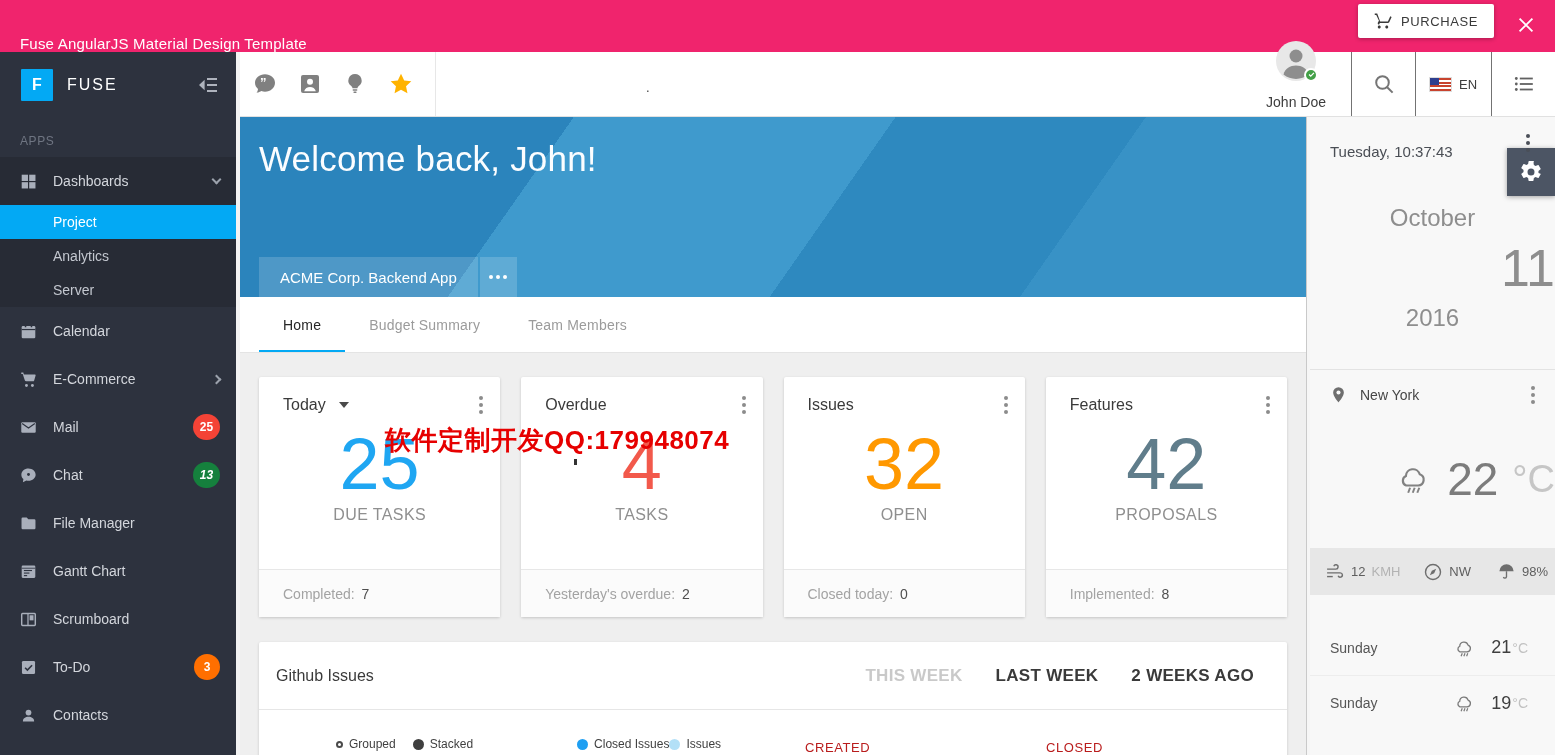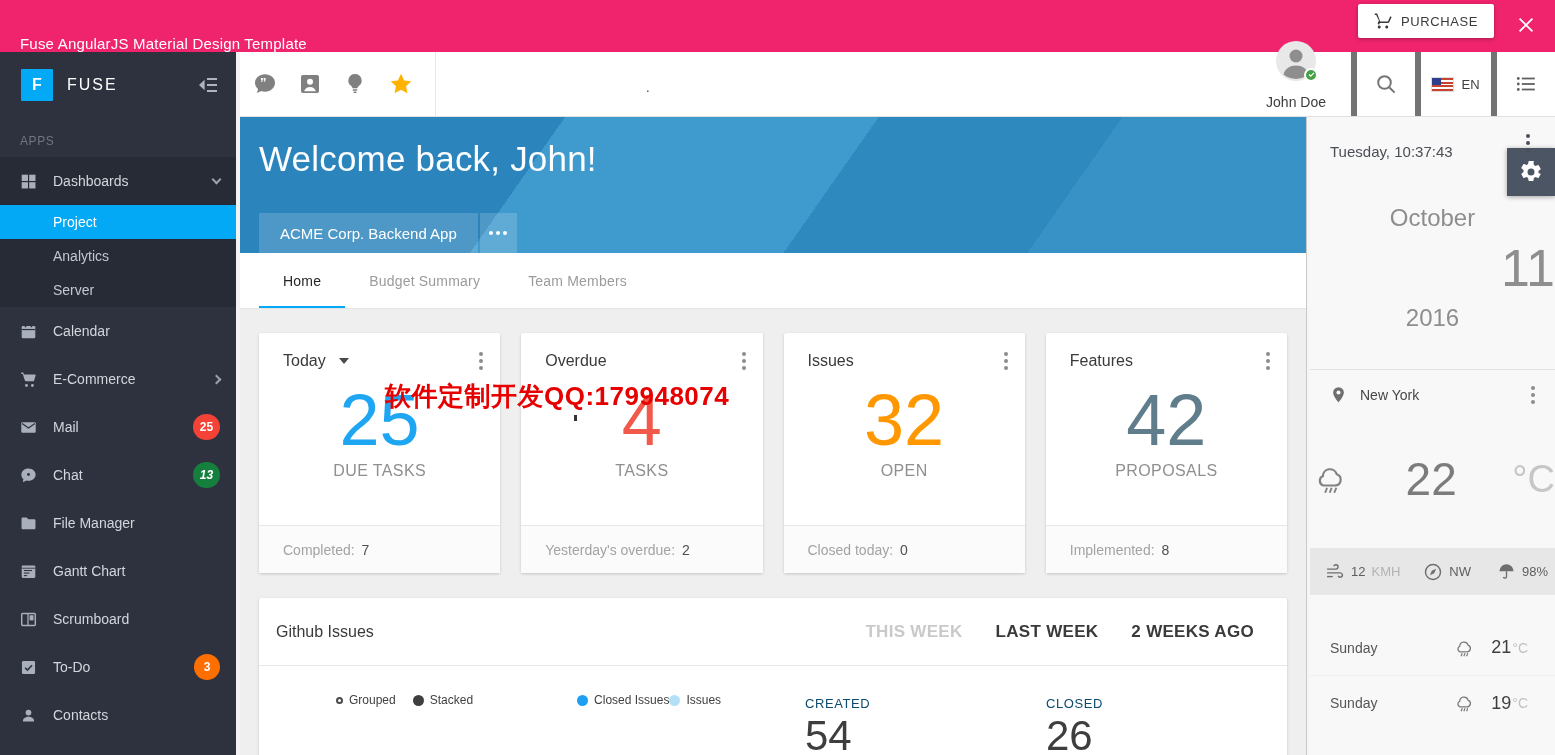--- a/index.html
+++ b/index.html
@@ -41,37 +41,37 @@
   .strip-left { width:4px; background:#F3F3F3; }
 
   
   .right-region { flex:1; display:flex; flex-direction:column; min-width:0; }
   .toolbar { height:65px; background:#fff; border-bottom:1px solid #E1E1E1; display:flex; align-items:stretch; position:relative; flex-shrink:0; }
   .tb-left { display:flex; align-items:center; padding-left:13px; gap:21px; }
   .tb-icon-btn { width:24px; height:24px; background:none; border:none; cursor:pointer; padding:0; }
   .tb-div { width:1px; background:#E7E7E7; margin-left:21px; }
   .tb-dot { position:absolute; left:406px; top:28px; font-size:13px; color:#444; }
   .tb-right { margin-left:auto; display:flex; align-items:stretch; }
-  .tb-sec { display:flex; align-items:center; justify-content:center; border-left:6px solid #737373; cursor:pointer; }
+  .tb-sec { display:flex; align-items:center; justify-content:center; border-left:1px solid #737373; cursor:pointer; }
   .tb-user { border-left:none; padding:0 25px 0 18px; gap:13px;flex-direction:column; }
   .avatar-wrap { position:relative; width:40px; height:40px; }
   .online-dot { position:absolute; right:-2px; bottom:-1px; width:14px; height:14px; border-radius:50%;
     background:#43A047; border:2px solid #fff; display:flex; align-items:center; justify-content:center; }
   .online-dot svg { width:7px; height:7px; }
   .user-name { font-size:14px; color:#3C3C3C; }
   .dd-caret { width:0; height:0; border-left:4px solid transparent; border-right:4px solid transparent; border-top:5px solid #9A9A9A; }
   .tb-search { width:64px; } .tb-lang { width:76px; gap:8px; } .tb-list { width:64px; }
   .lang-label { font-size:13px; color:#3E3E3E; }
   .flag { width:21px; height:13px; position:relative; background:repeating-linear-gradient(180deg,#C8432E 0 1px,#C8432E 1.9px,#fff 1.9px,#fff 3.7px); box-shadow:0 0 0 1px #DDD; }
   .flag .canton { position:absolute; left:0; top:0; width:9px; height:7px; background:#2E3F8F; }
 
   
   .right-row { flex:1; display:flex; min-height:0; }
   .main-col { flex:1; display:flex; flex-direction:column; background:#EFEFEF; min-width:0; }
-  .blue-header { height:136px; position:relative; flex-shrink:0;
+  .blue-header { height:180px; position:relative; flex-shrink:0;
     background:linear-gradient(125deg,#2B84BC 0 28%, #3F9ACD 28% 55%, #2E89BF 55% 76%, #3892C6 76%); }
   .welcome { position:absolute; left:19px; top:22px; font-size:35px; font-weight:normal; color:#FBFDFF; letter-spacing:.2px; }
   .project-switch { position:absolute; left:19px; bottom:0; height:40px; display:flex; }
   .project-name { background:rgba(255,255,255,.17); color:#fff; font-size:15px; display:flex; align-items:center;
     padding:0 21px; cursor:pointer; }
   .project-more { background:rgba(255,255,255,.17); width:37px; display:flex; align-items:center; justify-content:center;
     margin-left:2px; cursor:pointer; border:none; }
   .dots-h { display:flex; gap:3px; }
   .dots-h i { width:4px; height:4px; border-radius:50%; background:#fff; }
 
@@ -105,21 +105,21 @@
   .gh-range.muted { color:#C9C9C9; }
   .gh-body { position:relative; padding-top:27px; }
   .legend { display:flex; align-items:center; padding-left:77px; }
   .leg-item { display:flex; align-items:center; gap:6px; font-size:12px; color:#3F3F3F; }
   .leg-g1 { display:flex; gap:17px; } .leg-g2 { display:flex; margin-left:104px; }
   .leg-dot { width:11px; height:11px; border-radius:50%; }
   .leg-outline { width:7px; height:7px; border:2.5px solid #4A4A4A; background:#fff; }
   .leg-dark { background:#3F3F3F; } .leg-blue { background:#1E9FF2; } .leg-lblue { background:#B3E0F7; }
   .gh-stat { position:absolute; top:30px; }
   .gh-stat-created { left:546px; } .gh-stat-closed { left:787px; }
-  .gh-stat-label { font-size:13px; color:#0c4a6e; letter-spacing:.6px; }
+  .gh-stat-label { font-size:13px; color:#b91c1c; letter-spacing:.6px; }
   .gh-stat-value { font-size:42px; color:#3E3E3E; margin-top:4px; line-height:1; }
 
   .watermark { position:absolute; left:145px; top:70px; font-size:26px; font-weight:bold; color:#E60000;
     letter-spacing:.5px; white-space:nowrap; z-index:6; }
   .stray-mark { position:absolute; left:334px; top:106px; width:3px; height:6px; background:#333; z-index:6; }
 
   
   .strip-right { width:4px; background:#F6F6F6; border-left:1px solid #C9C9C9; }
   .rsb { width:245px; background:#F8F8F8; position:relative; display:flex; flex-direction:column; overflow:hidden; }
   .rsb-kebab { position:absolute; top:17px; right:25px; z-index:11; }
@@ -127,21 +127,21 @@
   .gear-btn { position:absolute; right:0; top:31px; width:48px; height:48px; background:#4C5564; border:none;
     display:flex; align-items:center; justify-content:center; cursor:pointer; box-shadow:0 1px 5px rgba(0,0,0,.35); z-index:10; }
   .rsb-datetime { padding:26px 0 0 20px; font-size:15px; color:#4A4E55; }
   .rsb-month { text-align:center; margin-top:44px; font-size:24px; color:#8E8E8E; }
   .rsb-day { text-align:right; margin-top:10px; font-size:52px; line-height:1; color:#8E8E8E; }
   .rsb-year { text-align:center; margin-top:10px; font-size:24px; color:#8E8E8E; }
   .rsb-div { border-top:1px solid #E3E3E3; margin-top:37px; }
   .loc-row { display:flex; align-items:center; height:49px; padding:0 20px; }
   .loc-name { margin-left:13px; font-size:14px; color:#464646; }
   .loc-row .kebab { margin-left:auto; }
-  .weather-big { height:52px; margin-top:34px; display:flex; align-items:center; justify-content:space-between; gap:14px; }
+  .weather-big { height:52px; margin-top:34px; display:flex; align-items:center; justify-content:flex-end; gap:14px; }
   .temp-val { font-size:46px; color:#7C7C7C; line-height:1; }
   .temp-unit { font-size:38px; color:#C6C6C6; line-height:1; }
   .stats-bar { margin-top:43px; height:47px; background:#E7E7E7; display:flex; align-items:center; padding:0 15px; font-size:13px; }
   .sb-grp { display:flex; align-items:center; gap:6px; }
   .stat-main { color:#5E5E5E; } .stat-dim { color:#B3B3B3; }
   .g-compass { margin-left:23px; } .g-humid { margin-left:26px; }
   .f-row { height:55px; display:flex; align-items:center; padding:0 27px 0 20px; }
   .f-row + .f-row { border-top:1px solid #EDEDED; }
   .f-day { font-size:14px; color:#555; }
   .f-ico { margin-left:auto; }

